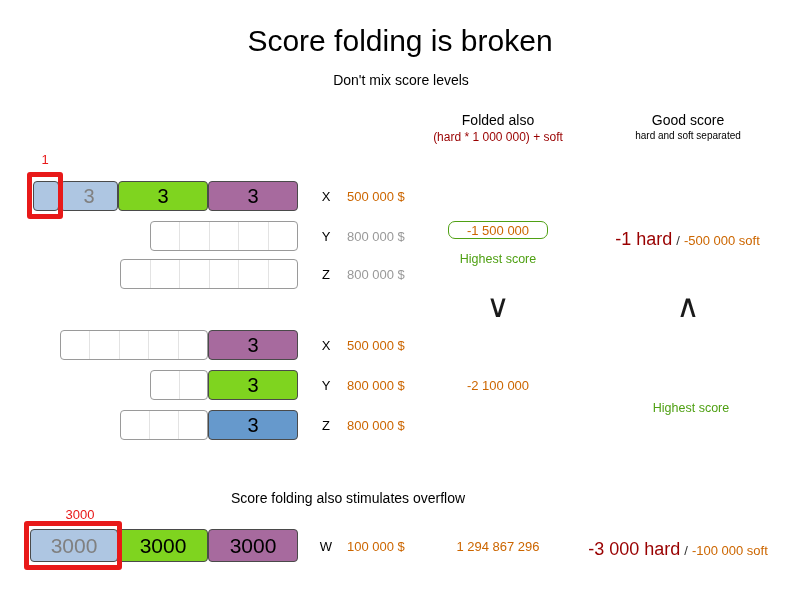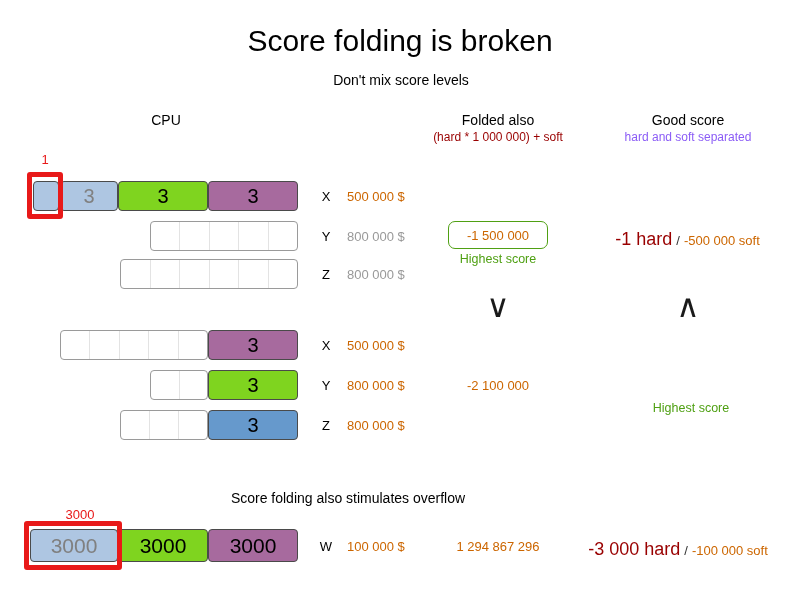--- a/index.html
+++ b/index.html
@@ -6,21 +6,21 @@
   .canvas {
     position:relative; width:800px; height:600px; background:#fff;
     font-family:"Liberation Sans", sans-serif; overflow:hidden;
   }
   .abs { position:absolute; box-sizing:border-box; }
   .center { text-align:center; }
   .title { font-size:30px; color:#000; }
   .subtitle { font-size:14px; color:#000; }
   .colhead { font-size:14px; color:#000; }
   .colsub-red { font-size:12px; color:#990000; }
-  .colsub-green { font-size:12px; color:#8b5cf6; }
+  .colsub-green { font-size:10px; color:#000000; }
   .seg {
     position:absolute; box-sizing:border-box; height:30px;
     border:1px solid #4a4a4a; border-radius:4px;
     display:flex; align-items:center; justify-content:center;
     font-size:20px; color:#000;
   }
   .seg.big { height:33px; font-size:21px; }
   .seg.lightblue { background:#aec6e2; }
   .seg.graytext { color:#808080; }
   .seg.green { background:#7fd41f; }
@@ -53,21 +53,20 @@
   .sect2 { font-size:14px; color:#000; }
 </style>
 </head>
 <body>
 
 <div class="canvas">
 
   <div class="abs title center" style="left:0;top:24px;width:800px;">Score folding is broken</div>
   <div class="abs subtitle center" style="left:1px;top:72px;width:800px;">Don't mix score levels</div>
 
-  <div class="abs colhead center" style="left:76px;top:112px;width:180px;">CPU</div>
   <div class="abs colhead center" style="left:418px;top:112px;width:160px;">Folded also</div>
   <div class="abs colsub-red center" style="left:398px;top:130px;width:200px;">(hard * 1 000 000) + soft</div>
   <div class="abs colhead center" style="left:600px;top:112px;width:176px;">Good score</div>
   <div class="abs colsub-green center" style="left:600px;top:130px;width:176px;">hard and soft separated</div>
 
   <div class="abs redlabel center" style="left:28px;top:152px;width:34px;">1</div>
   <div class="seg lightblue" style="left:33px;top:181px;width:26px;"></div>
   <div class="seg lightblue graytext" style="left:60px;top:181px;width:58px;">3</div>
   <div class="seg green" style="left:118px;top:181px;width:90px;">3</div>
   <div class="seg purple" style="left:208px;top:181px;width:90px;">3</div>
@@ -77,21 +76,21 @@
 
   <div class="emptybar" style="left:150px;top:221px;width:148px;">
     <div class="cell"></div>
       <div class="cell"></div>
       <div class="cell"></div>
       <div class="cell"></div>
       <div class="cell"></div>
   </div>
   <div class="abs rowlabel center" style="left:316px;top:229px;width:20px;">Y</div>
   <div class="abs cost-gray" style="left:347px;top:229px;">800 000 $</div>
-  <div class="score-box" style="left:448px;top:221px;width:100px;height:28px;">
+  <div class="score-box" style="left:448px;top:221px;width:100px;height:18px;">
     <span class="score-orange">-1 500 000</span>
   </div>
   <div class="abs highest center" style="left:438px;top:252px;width:120px;">Highest score</div>
   <div class="abs center" style="left:595px;top:229px;width:185px;">
     <span class="score-hard">-1 hard</span><span class="score-sep">/</span><span class="score-orange">-500 000 soft</span>
   </div>
 
   <div class="emptybar" style="left:120px;top:259px;width:178px;">
     <div class="cell"></div>
       <div class="cell"></div>

